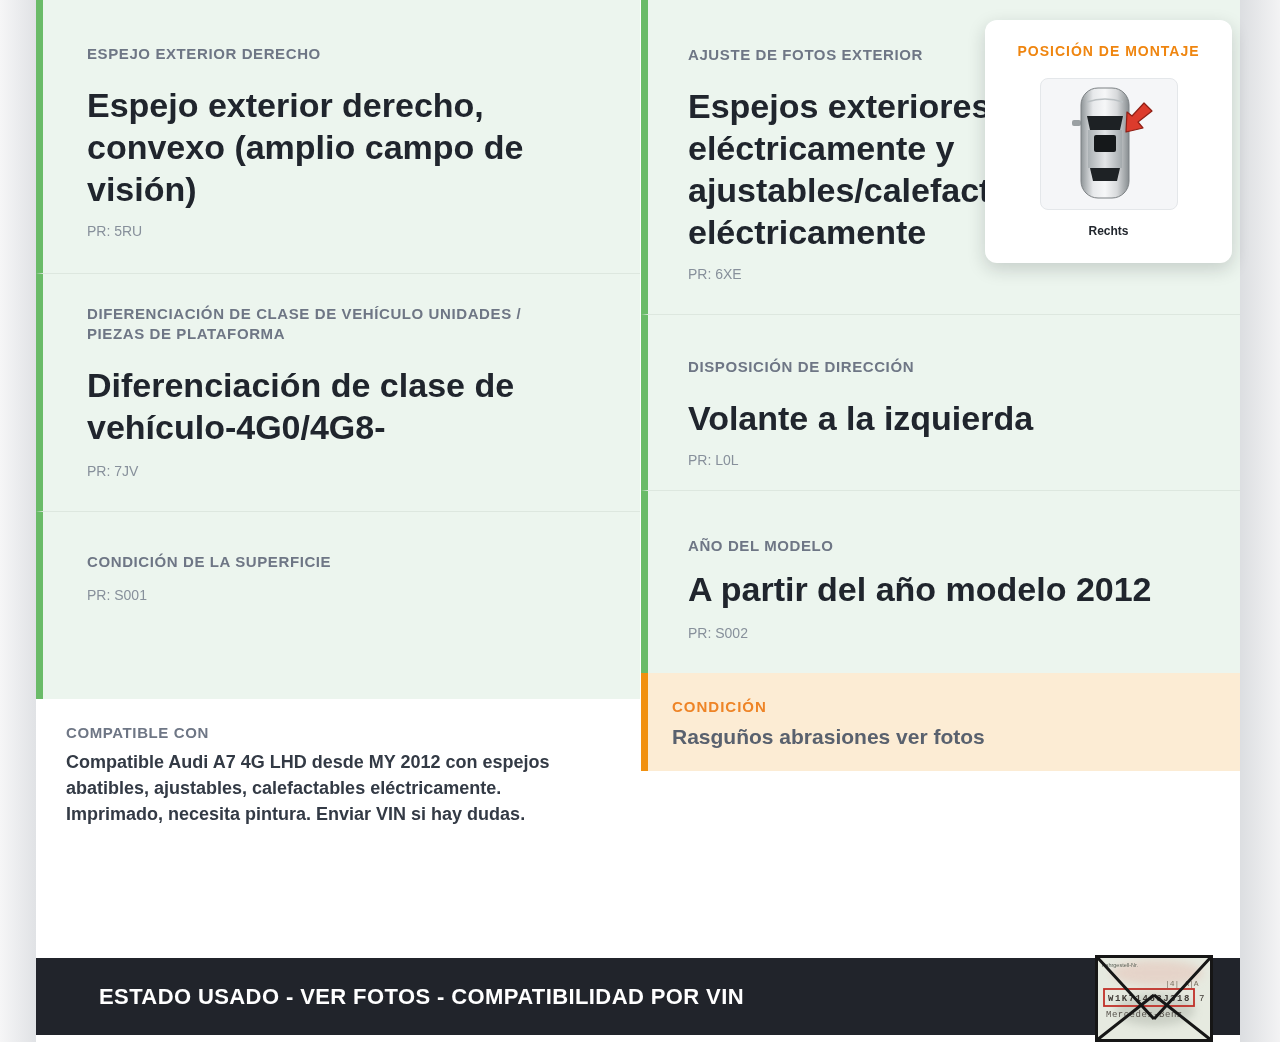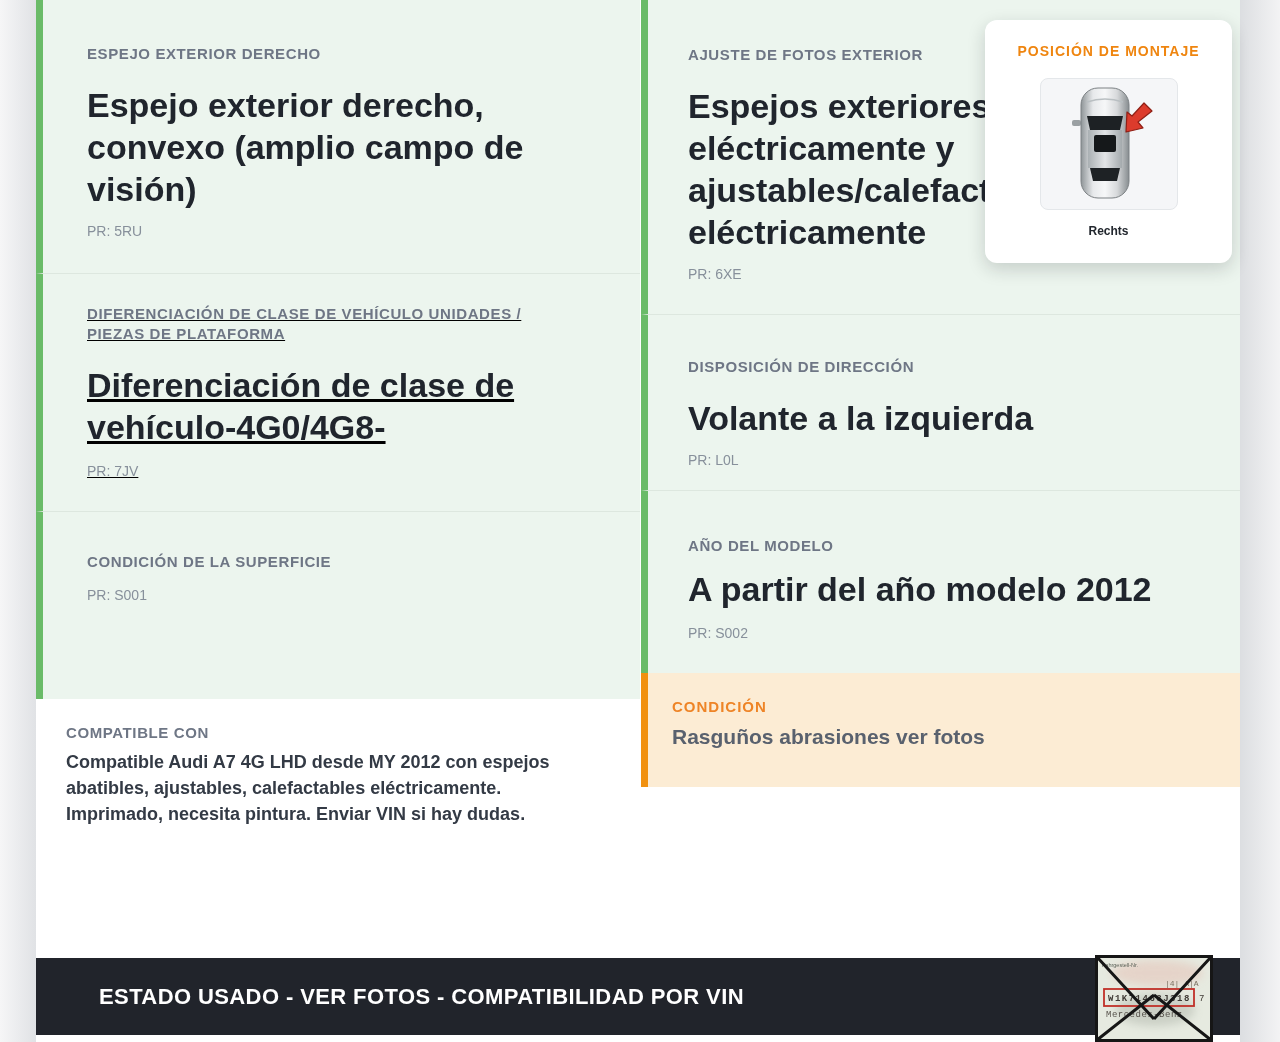--- a/index.html
+++ b/index.html
@@ -24,34 +24,34 @@
   .col-left  .sec{padding:0 25px 0 44px;}
   .col-right .sec{padding:0 16px 0 40px;}
   .sec.divided{border-top:1px solid #dde7df;}
 
   .label{font-size:15px;line-height:20px;font-weight:700;letter-spacing:0.6px;color:#6e7685;white-space:pre-line;}
   .title{font-size:34px;line-height:42px;font-weight:700;color:#20252d;white-space:pre-line;margin-top:20px;}
   .pr{font-size:14px;line-height:22px;color:#87909b;margin-top:10px;}
 
   
   .ls1{height:273px;padding-top:44px !important;}
-  .ls2{height:238px;padding-top:30px !important;text-decoration:underline;}
+  .ls2{height:238px;padding-top:30px !important;}
   .ls3{height:188px;padding-top:40px !important;}
   .rs1{height:314px;padding-top:45px !important;}
   .rs2{height:176px;padding-top:42px !important;}
   .rs3{height:183px;padding-top:45px !important;}
   .ls3 .title,.rs3 .title{margin-top:12px;}
   .ls2 .pr,.ls3 .pr,.rs3 .pr{margin-top:12px;}
 
   
   .compat{box-sizing:border-box;height:147px;background:#ffffff;padding:24px 20px 0 30px;}
   .compat-text{font-size:18px;line-height:26px;font-weight:700;color:#333a45;margin-top:6px;white-space:pre-line;max-width:560px;}
 
   
-  .cond{box-sizing:border-box;height:114px;background:#fcecd4;border-left:7px solid #f19110;padding:24px 16px 0 24px;}
+  .cond{box-sizing:border-box;height:98px;background:#fcecd4;border-left:7px solid #f19110;padding:24px 16px 0 24px;}
   .cond .label{color:#ee8426;letter-spacing:1px;}
   .cond-text{font-size:21px;line-height:28px;font-weight:600;color:#59616e;margin-top:6px;}
 
   
   .footer{position:absolute;left:0;top:958px;width:1204px;height:77px;background:#21242b;display:flex;align-items:center;padding-left:63px;box-sizing:border-box;}
   .footer-text{color:#ffffff;font-size:22px;font-weight:700;letter-spacing:0.4px;}
 
   
   .montaje-card{position:absolute;left:985px;top:20px;width:247px;height:243px;background:#ffffff;border-radius:12px;
     box-shadow:0 6px 18px rgba(20,25,35,.18);z-index:10;text-align:center;box-sizing:border-box;padding-top:23px;}

